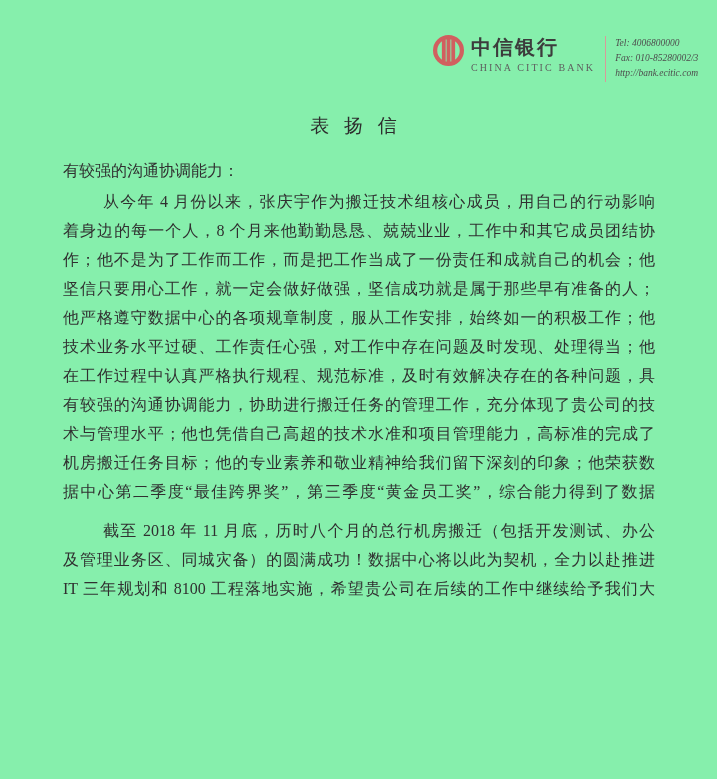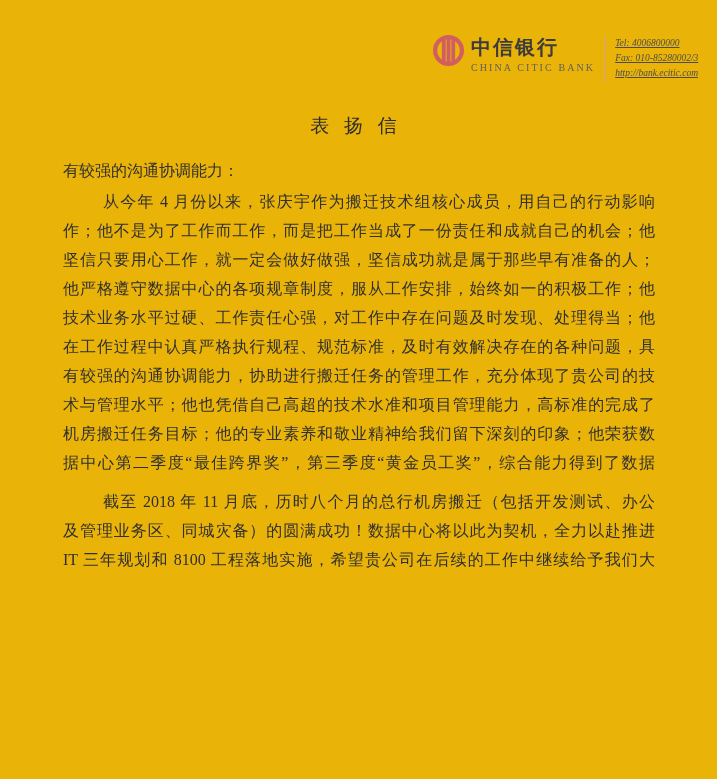--- a/index.html
+++ b/index.html
@@ -1,29 +1,29 @@
 <!DOCTYPE html>
 <html><head>
 <meta charset="utf-8">
 <style>
   html,body { margin:0; padding:0; background:#ffffff; }
   .page {
     position:relative; width:717px; height:779px; margin:0;
-    background:#eab308; overflow:hidden;
+    background:#86efac; overflow:hidden;
     font-family:"Liberation Serif","DejaVu Serif",serif;
   }
 
   
   .letterhead { position:absolute; top:35px; left:433px; display:flex; align-items:flex-start; }
   .emblem svg { display:block; }
   .logo-text { margin-left:7px; }
   .bank-cn { font-size:20px; font-weight:bold; color:#3c3c3c; letter-spacing:2px; line-height:24px; white-space:nowrap; }
   .bank-en { font-size:10px; letter-spacing:2.1px; color:#5f5f5f; margin-top:3px; white-space:nowrap; }
   .vdivider { width:1px; height:46px; background:#d89a9a; margin-left:10px; margin-top:1px; }
-  .contact { margin-left:9px; font-style:italic; font-size:9.5px; color:#4d4d4d; line-height:15px; padding-top:1px; white-space:nowrap;text-decoration:underline; }
+  .contact { margin-left:9px; font-style:italic; font-size:9.5px; color:#4d4d4d; line-height:15px; padding-top:1px; white-space:nowrap; }
 
   
   .title {
     position:absolute; top:100px; left:0; width:696px; text-align:center;
     font-size:19px; color:#2d2d2d; letter-spacing:5px; font-weight:500;padding-left:8px;
   }
 
   
   .letter-body {
     position:absolute; top:156px; left:63px; width:592px;
@@ -63,20 +63,21 @@
   </header>
 
   <h1 class="title">表 扬 信</h1>
 
   <main class="letter-body">
     <div class="line">有较强的沟通协调能力：</div>
 
 
     <section class="para-2">
       <div class="line just first">从今年 4 月份以来，张庆宇作为搬迁技术组核心成员，用自己的行动影响</div>
+      <div class="line just">着身边的每一个人，8 个月来他勤勤恳恳、兢兢业业，工作中和其它成员团结协</div>
       <div class="line just">作；他不是为了工作而工作，而是把工作当成了一份责任和成就自己的机会；他</div>
       <div class="line just">坚信只要用心工作，就一定会做好做强，坚信成功就是属于那些早有准备的人；</div>
       <div class="line just">他严格遵守数据中心的各项规章制度，服从工作安排，始终如一的积极工作；他</div>
       <div class="line just">技术业务水平过硬、工作责任心强，对工作中存在问题及时发现、处理得当；他</div>
       <div class="line just">在工作过程中认真严格执行规程、规范标准，及时有效解决存在的各种问题，具</div>
       <div class="line just">有较强的沟通协调能力，协助进行搬迁任务的管理工作，充分体现了贵公司的技</div>
       <div class="line just">术与管理水平；他也凭借自己高超的技术水准和项目管理能力，高标准的完成了</div>
       <div class="line just">机房搬迁任务目标；他的专业素养和敬业精神给我们留下深刻的印象；他荣获数</div>
       <div class="line just">据中心第二季度“最佳跨界奖”，第三季度“黄金员工奖”，综合能力得到了数据</div>
     </section>

